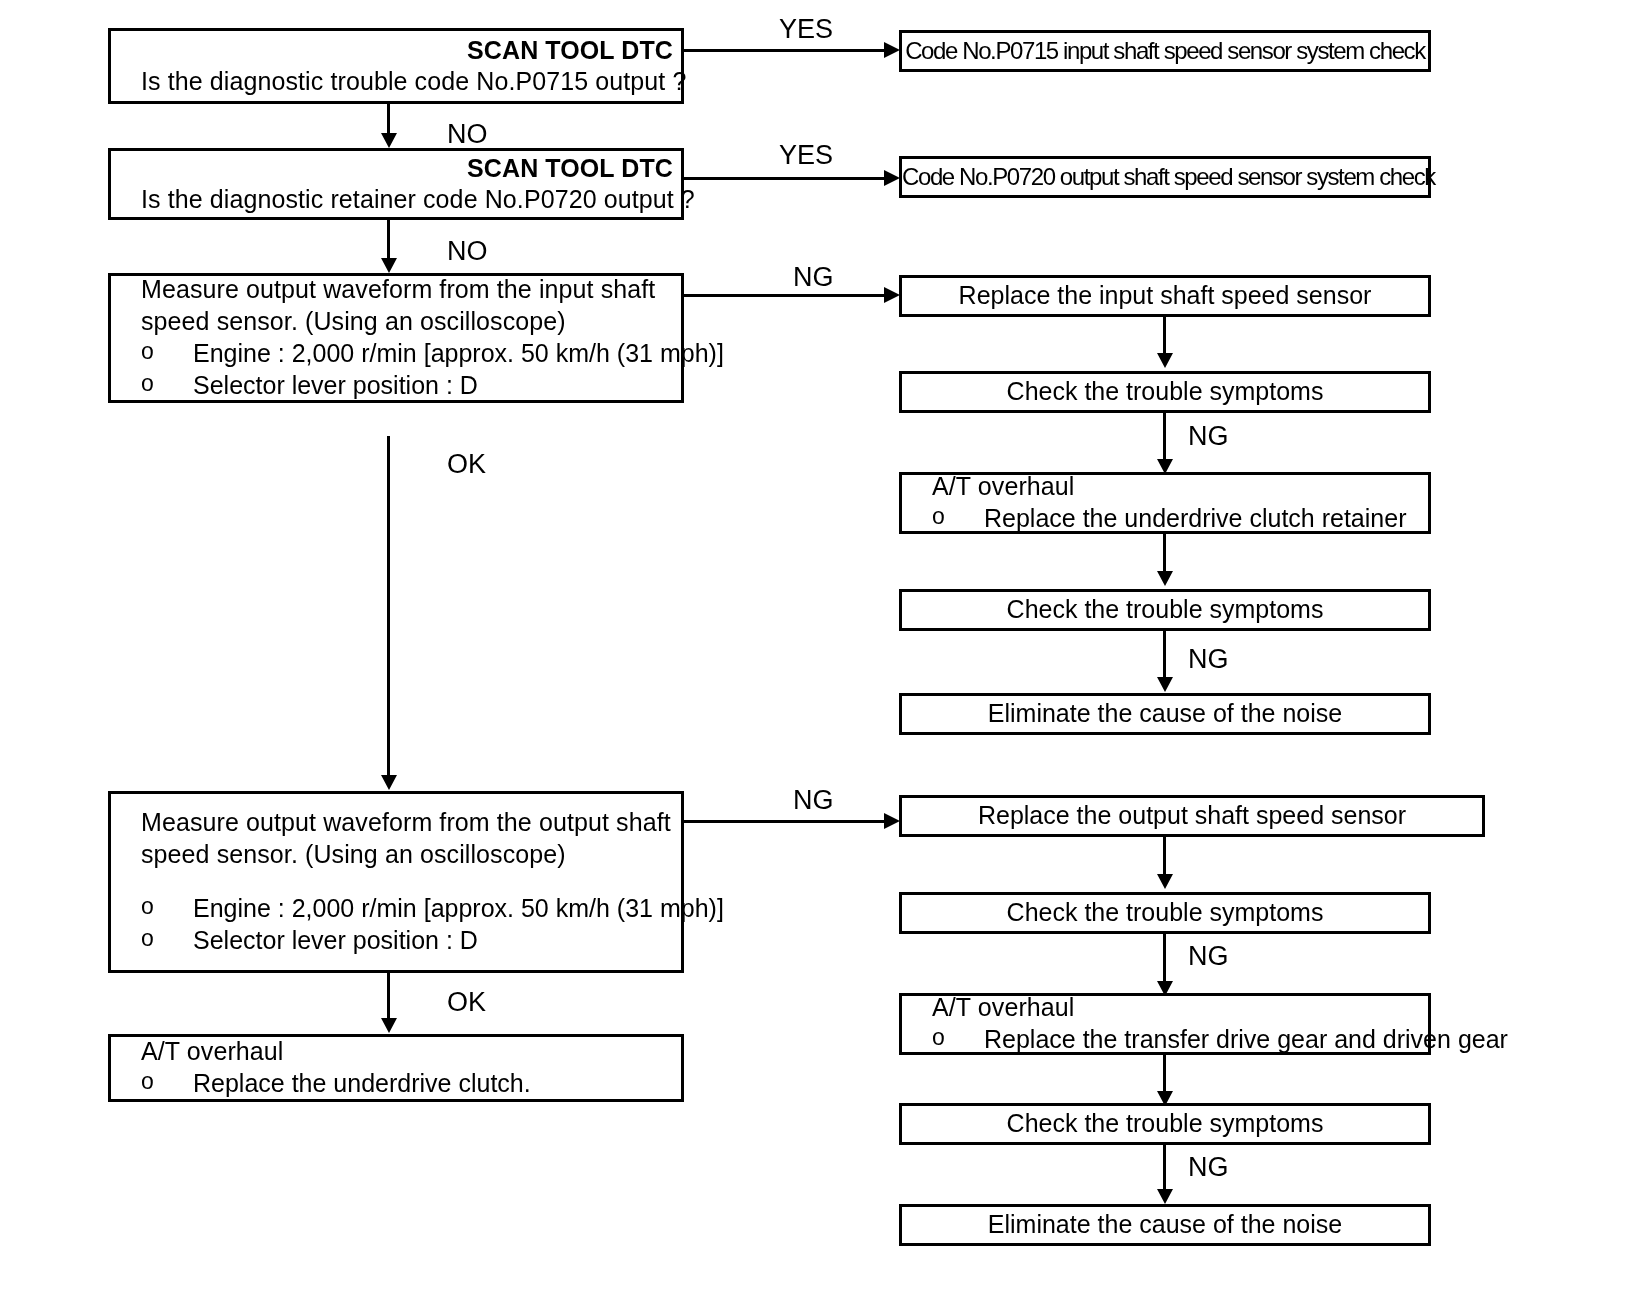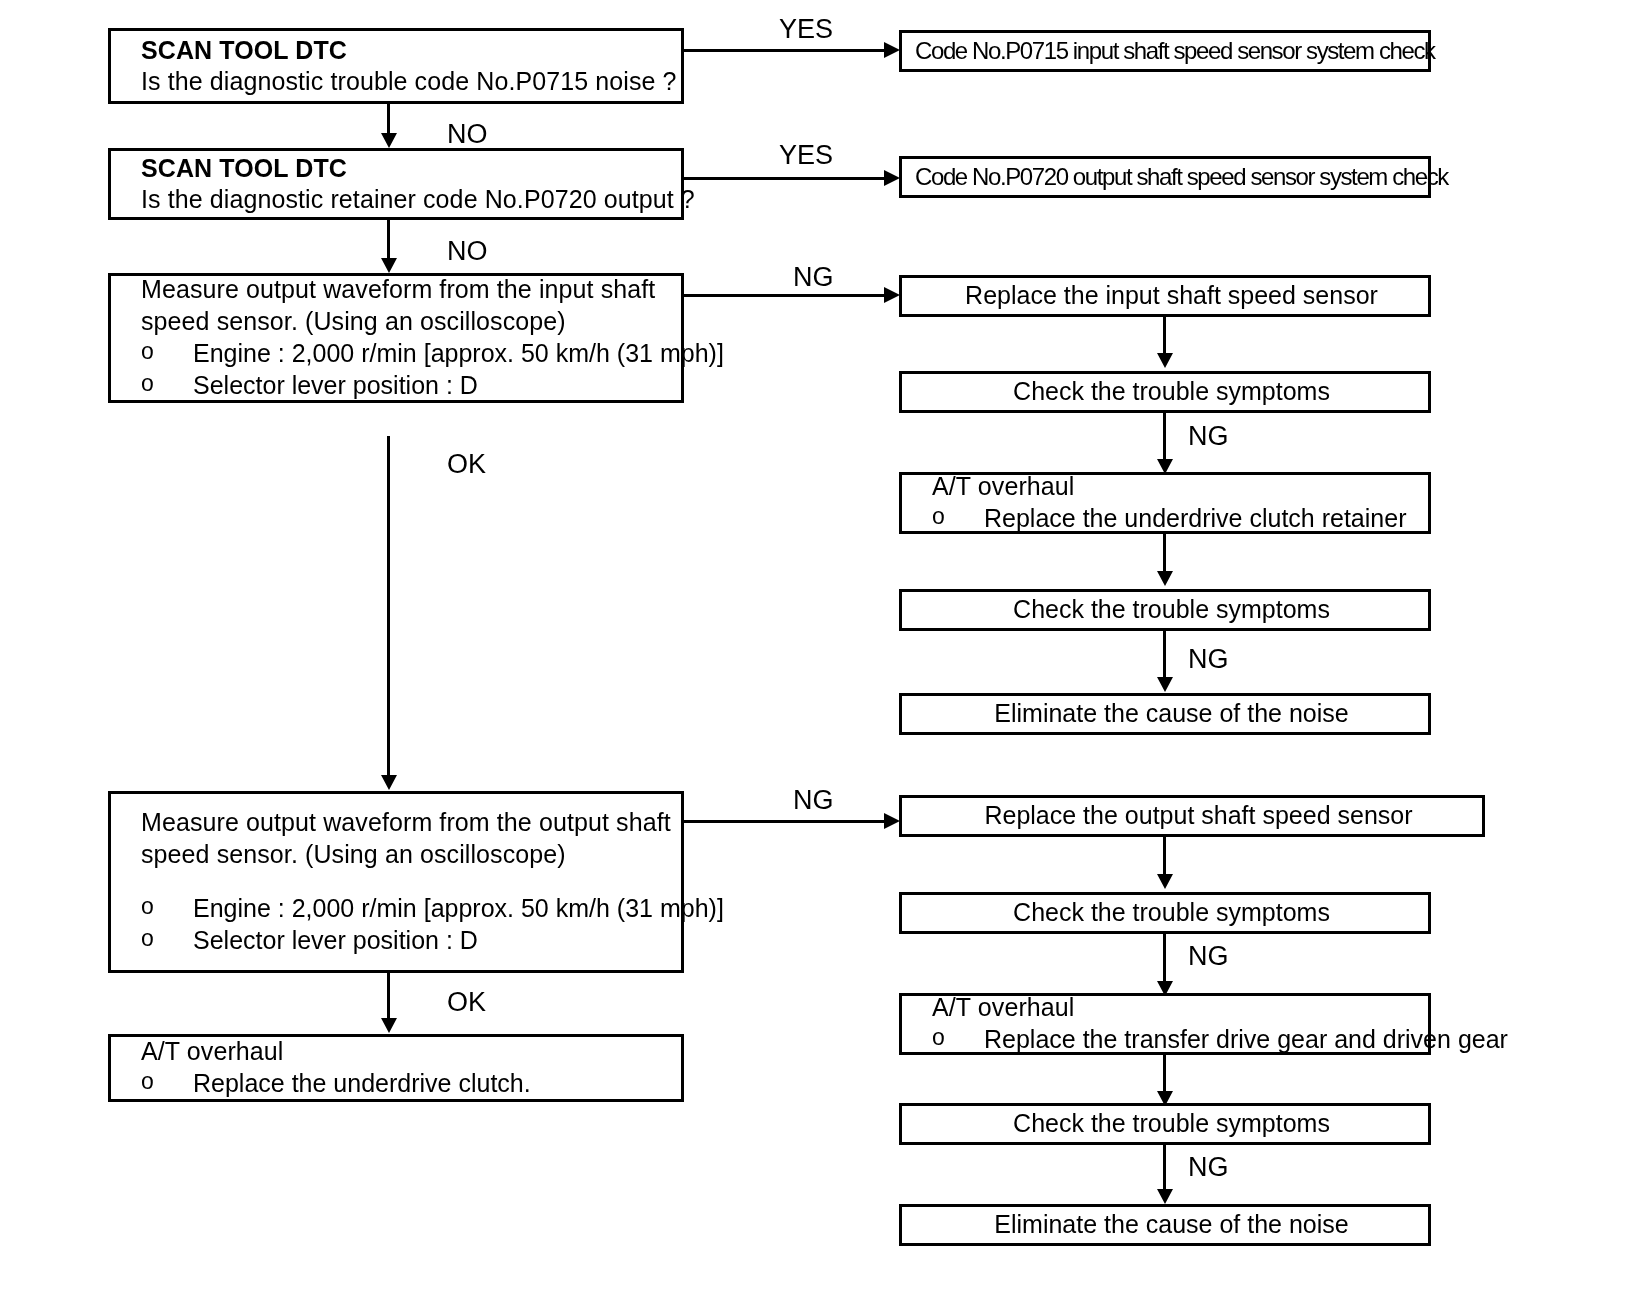--- a/index.html
+++ b/index.html
@@ -19,38 +19,38 @@
     overflow: hidden;
   }
   .box {
     position: absolute;
     box-sizing: border-box;
     border: 3px solid #000;
     background: #fff;
     display: flex;
     flex-direction: column;
     justify-content: center;
-    padding-left: 13px;
   }
   .box.center {
     align-items: center;
     justify-content: center;
   }
   .box .line {
     font-size: 25px;
     line-height: 1.25;
     white-space: nowrap;
     letter-spacing: 0.1px;
   }
   .box.padded {
     padding-left: 30px;
     padding-right: 8px;
   }
   .box .bold {
     font-weight: bold;
+    text-align: right;
   }
   .box .gap {
     height: 22px;
   }
   .bullet-row {
     display: flex;
     font-size: 25px;
     line-height: 1.3;
     white-space: nowrap;
   }
@@ -104,21 +104,21 @@
     white-space: nowrap;
   }
 </style>
 </head>
 <body>
 
 <div id="canvas">
 
   <div class="box padded" style="left:108px; top:28px; width:576px; height:76px;">
     <div class="line bold">SCAN TOOL DTC</div>
-    <div class="line">Is the diagnostic trouble code No.P0715 noise ?</div>
+    <div class="line">Is the diagnostic trouble code No.P0715 output ?</div>
   </div>
 
   <div class="hline" style="left:684px; top:49px; width:202px;"></div>
   <div class="arrow-right" style="left:884px; top:42px;"></div>
   <div class="label" style="left:779px; top:14px;">YES</div>
 
   <div class="vline" style="left:387px; top:104px; height:35px;"></div>
   <div class="arrow-down" style="left:381px; top:133px;"></div>
   <div class="label" style="left:447px; top:119px;">NO</div>
 

